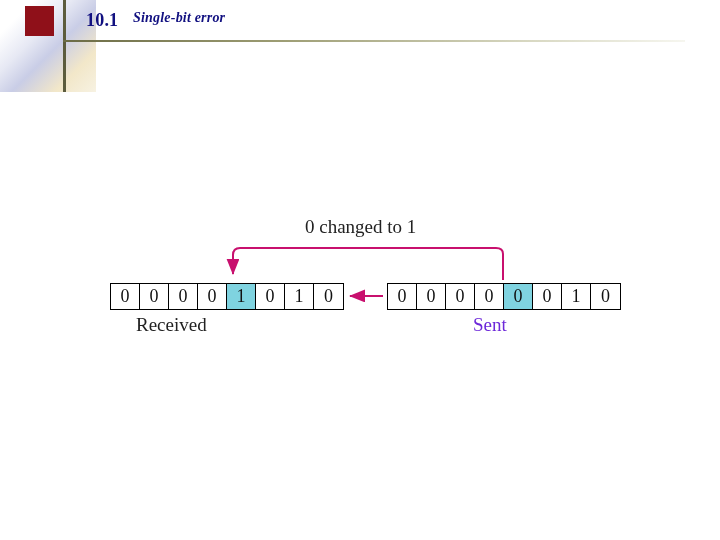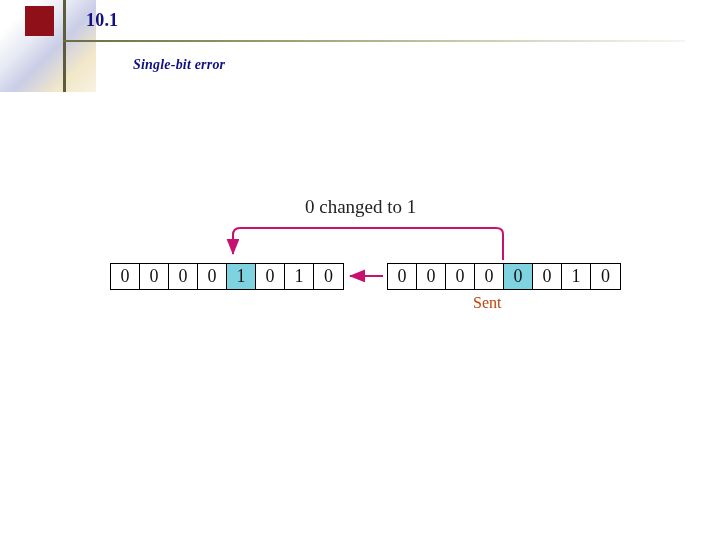--- a/index.html
+++ b/index.html
@@ -69,28 +69,27 @@
   .title-text {
     position: absolute;
     left: 133px;
     top: 10px;
     font-family: "Liberation Serif", serif;
     font-weight: bold;
     font-style: italic;
     font-size: 14px;
     color: #111080;
     letter-spacing: 0.2px;
-    margin-top: 47px;
   }
 
   
   .figure {
     position: absolute;
     left: 100px;
-    top: 196px;
+    top: 216px;
     width: 530px;
     height: 135px;
     text-align: right;
   }
 
   .caption-changed {
     position: absolute;
     left: 205px;
     top: 0px;
     font-family: "Liberation Serif", serif;
@@ -134,22 +133,22 @@
     top: 98px;
     font-family: "Liberation Serif", serif;
     font-size: 19px;
     color: #222222;
   }
   .label-sent {
     position: absolute;
     left: 373px;
     top: 98px;
     font-family: "Liberation Serif", serif;
-    font-size: 16px;
-    color: #c2410c;
+    font-size: 19px;
+    color: #6d28d9;
   }
 
   .arrows {
     position: absolute;
     left: 0;
     top: 0;
     width: 530px;
     height: 135px;
     pointer-events: none;
   }
@@ -186,20 +185,21 @@
     <div class="cell">0</div>
     <div class="cell">0</div>
     <div class="cell">0</div>
     <div class="cell">0</div>
     <div class="cell hl">0</div>
     <div class="cell">0</div>
     <div class="cell">1</div>
     <div class="cell">0</div>
   </div>
 
+  <div class="label-received">Received</div>
   <div class="label-sent">Sent</div>
 
   <svg class="arrows" viewBox="0 0 530 135">
     <defs>
       <marker id="ah" markerWidth="9" markerHeight="9" refX="7.5" refY="3.2" orient="auto">
         <path d="M0,0 L8,3.2 L0,6.4 z" fill="#c8106e"></path>
       </marker>
     </defs>
 
     <path d="M 403 64 L 403 38 Q 403 32 396 32 L 140 32 Q 133 32 133 39 L 133 58" fill="none" stroke="#c8106e" stroke-width="2" marker-end="url(#ah)"></path>

